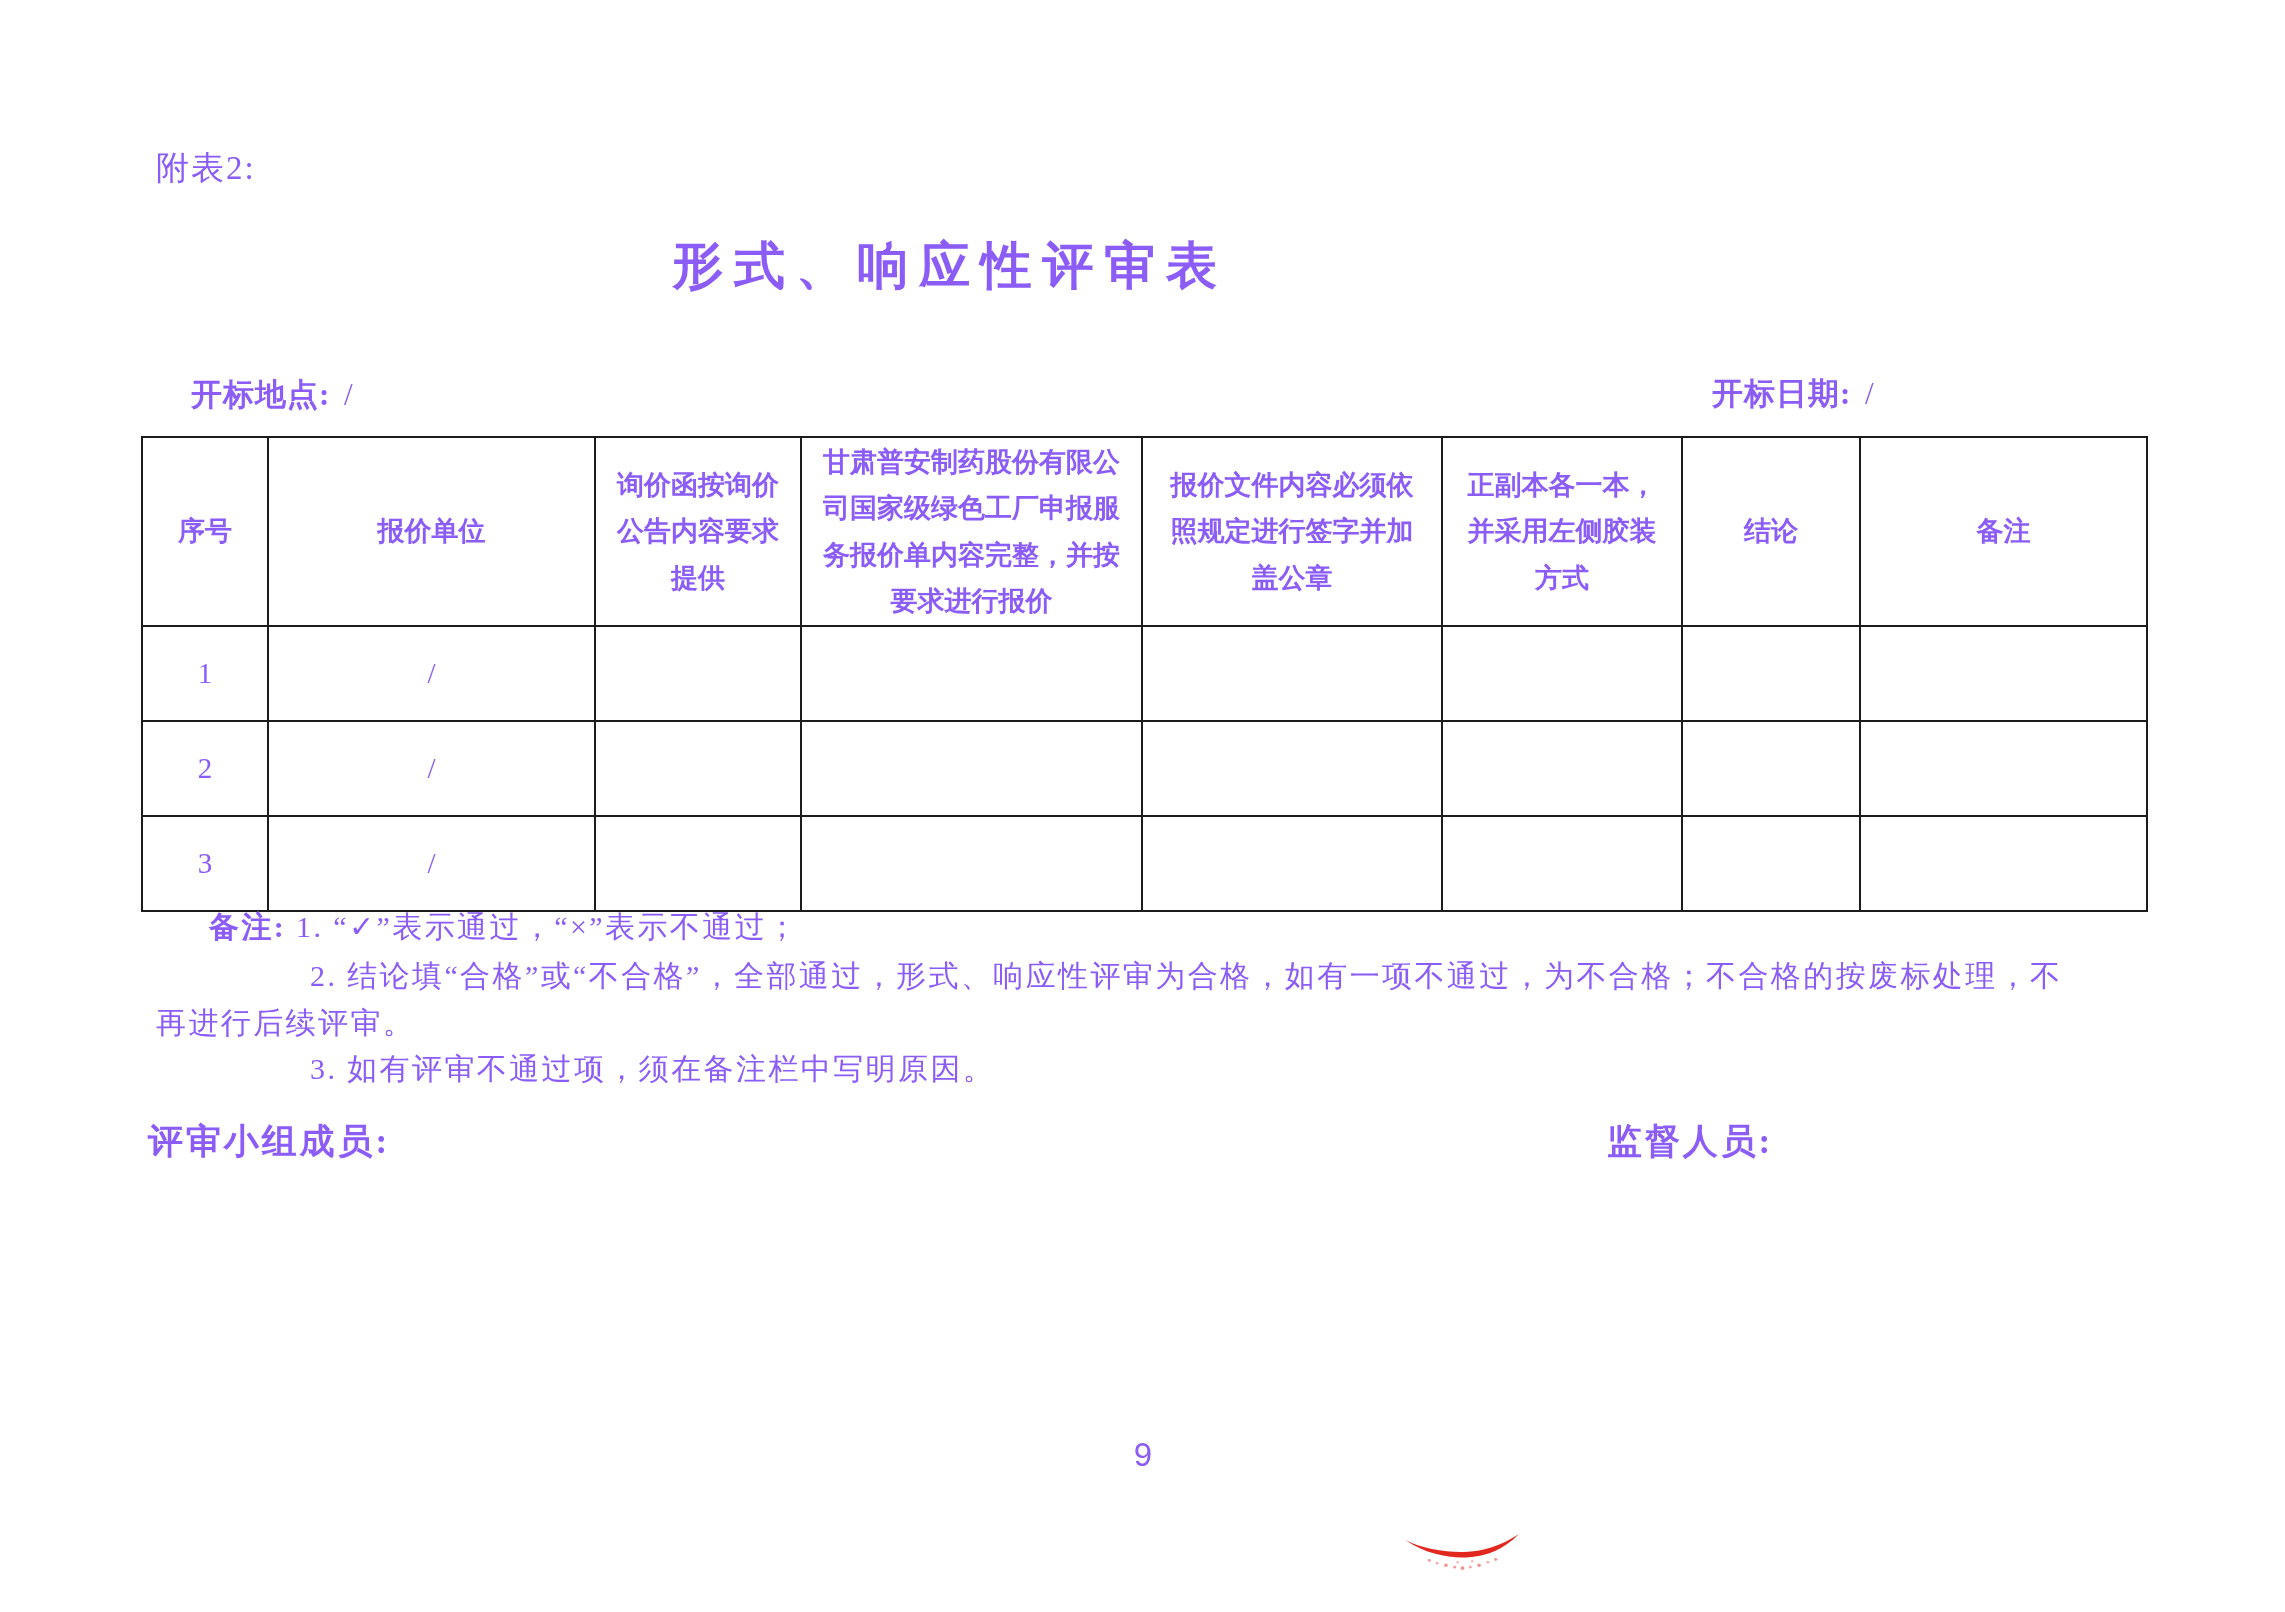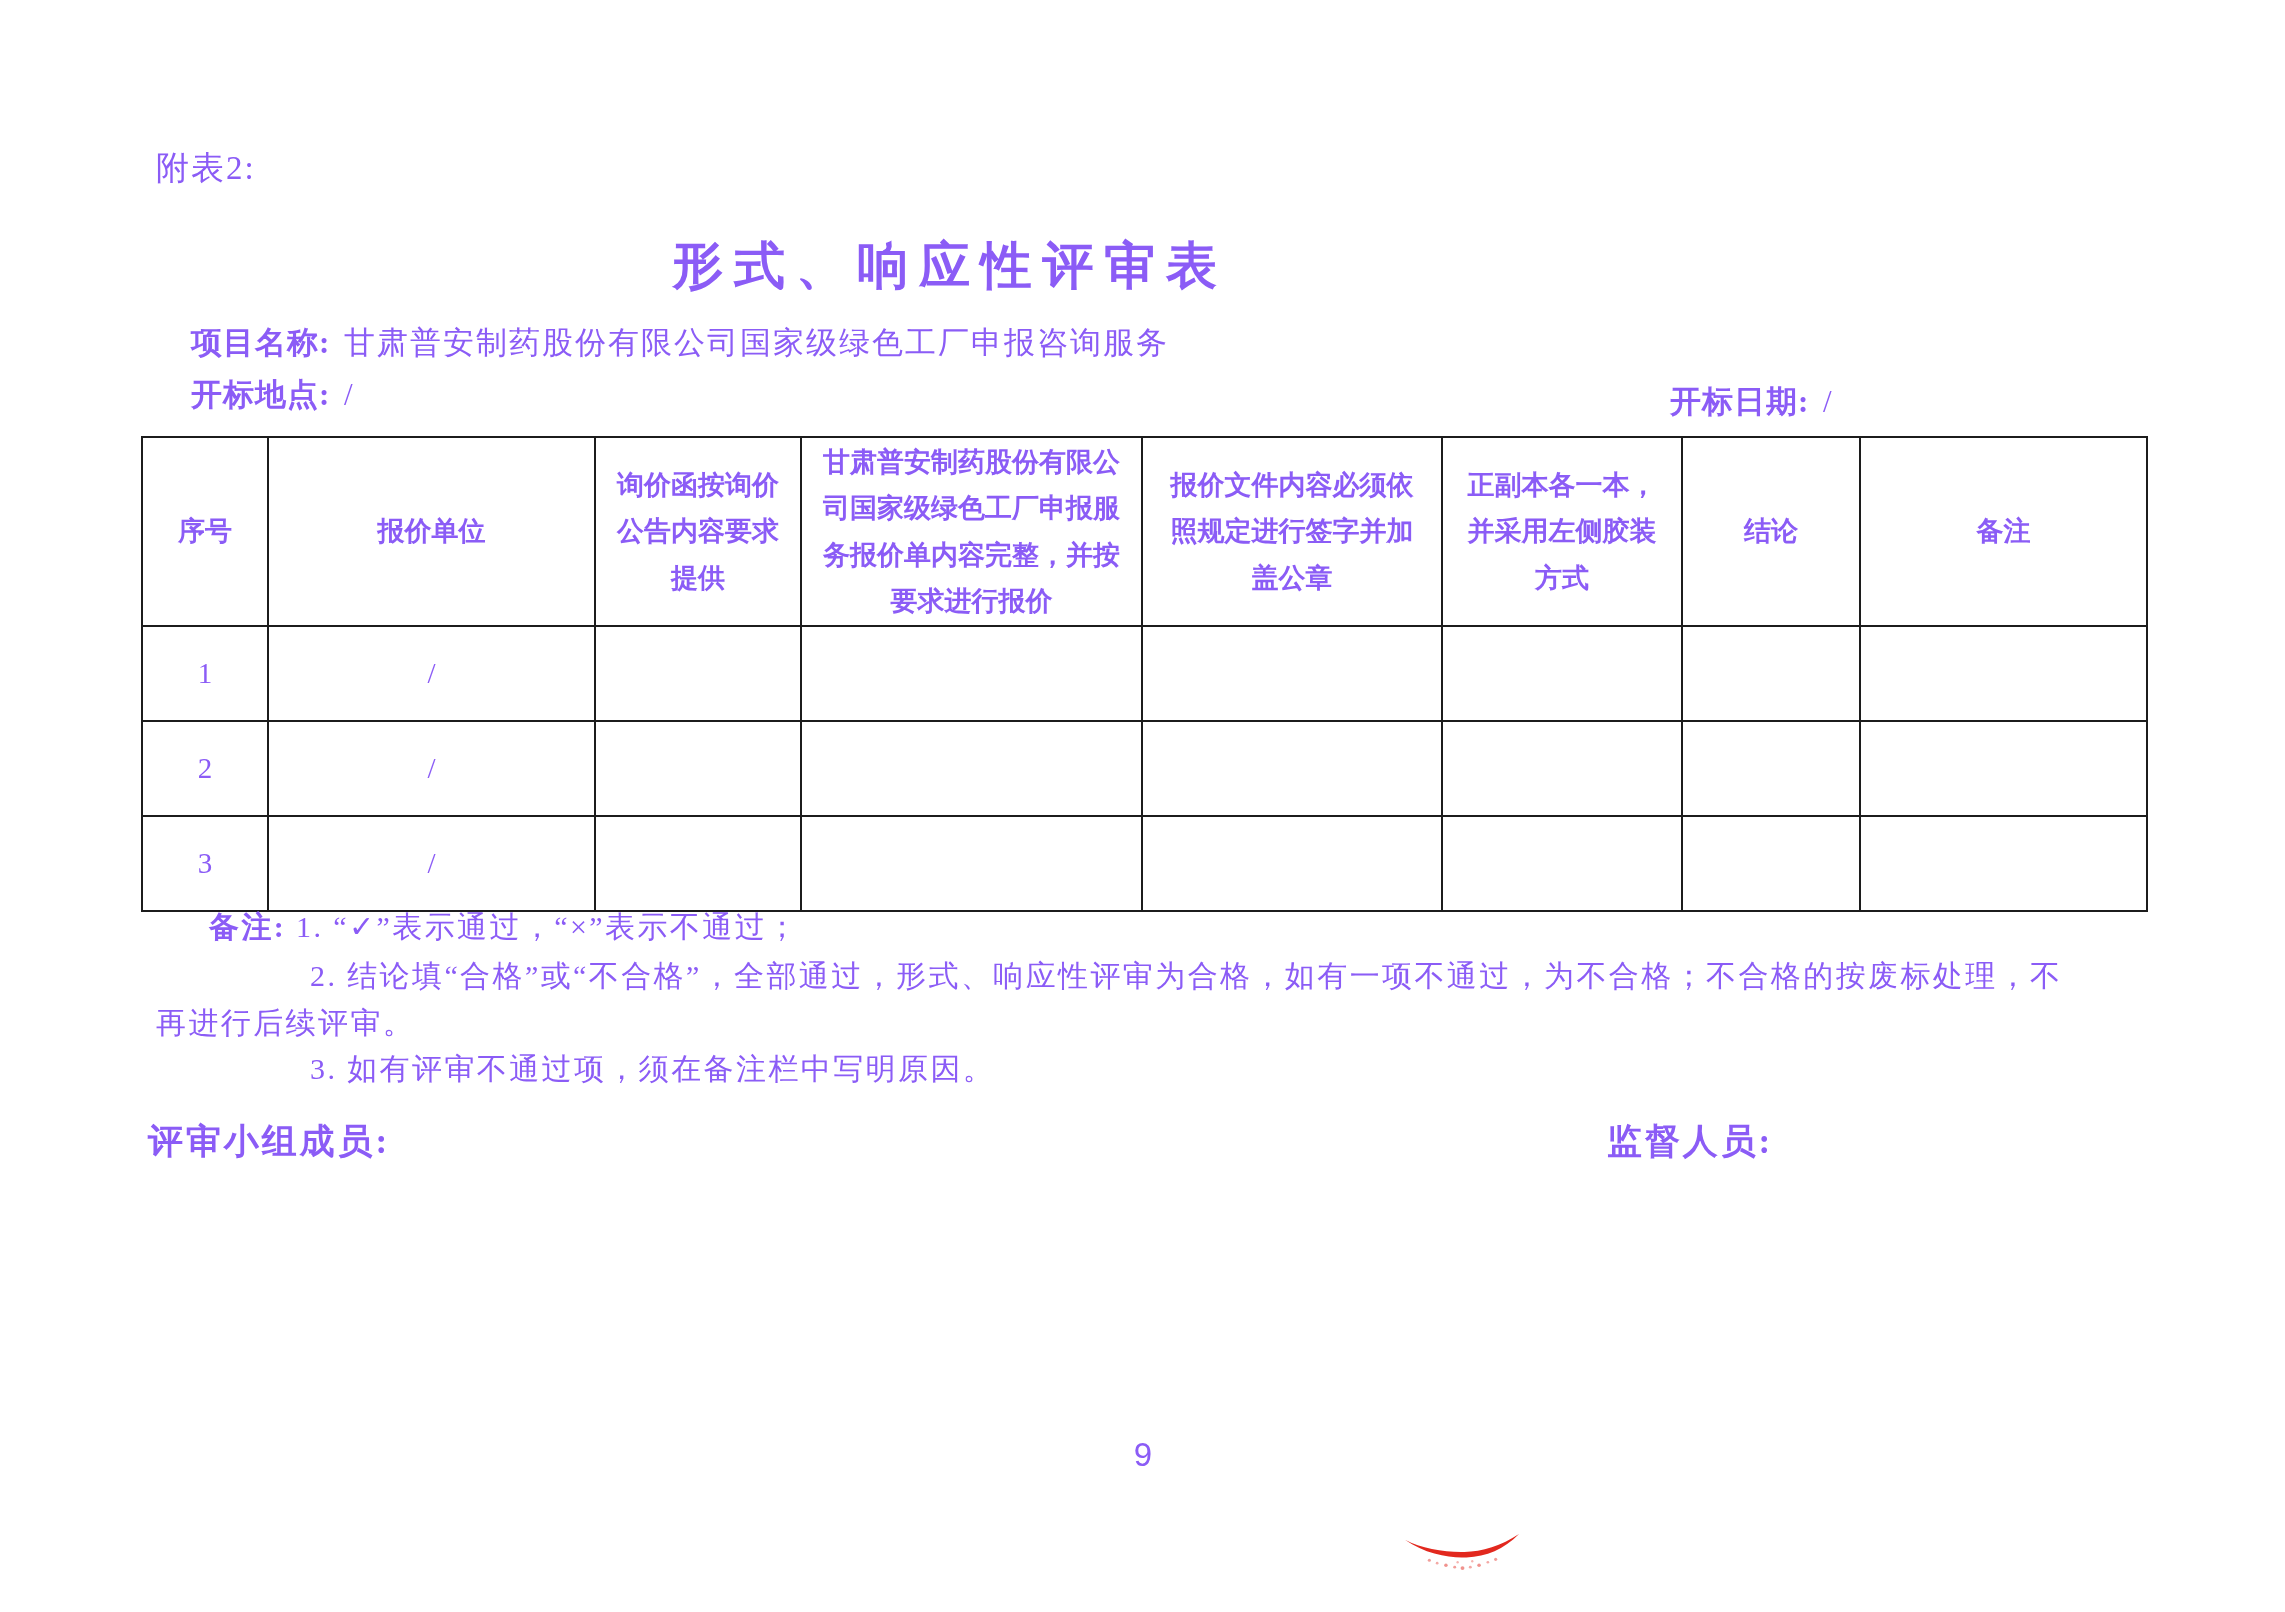--- a/index.html
+++ b/index.html
@@ -15,21 +15,21 @@
   .attach{left:156px;top:146px;font-size:33px;letter-spacing:2px;}
   .title{
     left:0;top:232px;width:1900px;text-align:center;
     font-size:51px;font-weight:700;letter-spacing:10.7px;margin:0;
   }
   .meta{font-size:31px;}
   .meta .lab{font-weight:700;letter-spacing:1px;}
   .meta .val{letter-spacing:2px;padding-left:13.7px;}
   .project-line{left:191px;top:322px;}
   .bidloc-line{left:191px;top:374px;}
-  .biddate-line{left:1670px;top:373px;margin-top:8px;}
+  .biddate-line{left:1712px;top:373px;}
   .review-table{
     position:absolute;left:141px;top:436px;width:2005px;
     border-collapse:collapse;table-layout:fixed;
     border:2.9px solid #1c1c1c;
   }
   .review-table td{
     border:2px solid #1c1c1c;
     text-align:center;vertical-align:middle;
     overflow:hidden;
   }
@@ -53,23 +53,20 @@
 </style>
 </head>
 <body>
 
 <div class="page">
 
   <div class="abs attach">附表2:</div>
 
   <h1 class="abs title">形式、响应性评审表</h1>
 
-  <div class="abs meta project-line">
-    <span class="lab">项目名称:</span><span class="val">甘肃普安制药股份有限公司国家级绿色工厂申报咨询服务</span>
-  </div>
 
   <div class="abs meta bidloc-line">
     <span class="lab">开标地点:</span><span class="val">/</span>
   </div>
 
   <div class="abs meta biddate-line">
     <span class="lab">开标日期:</span><span class="val">/</span>
   </div>
 
   <table class="review-table">

